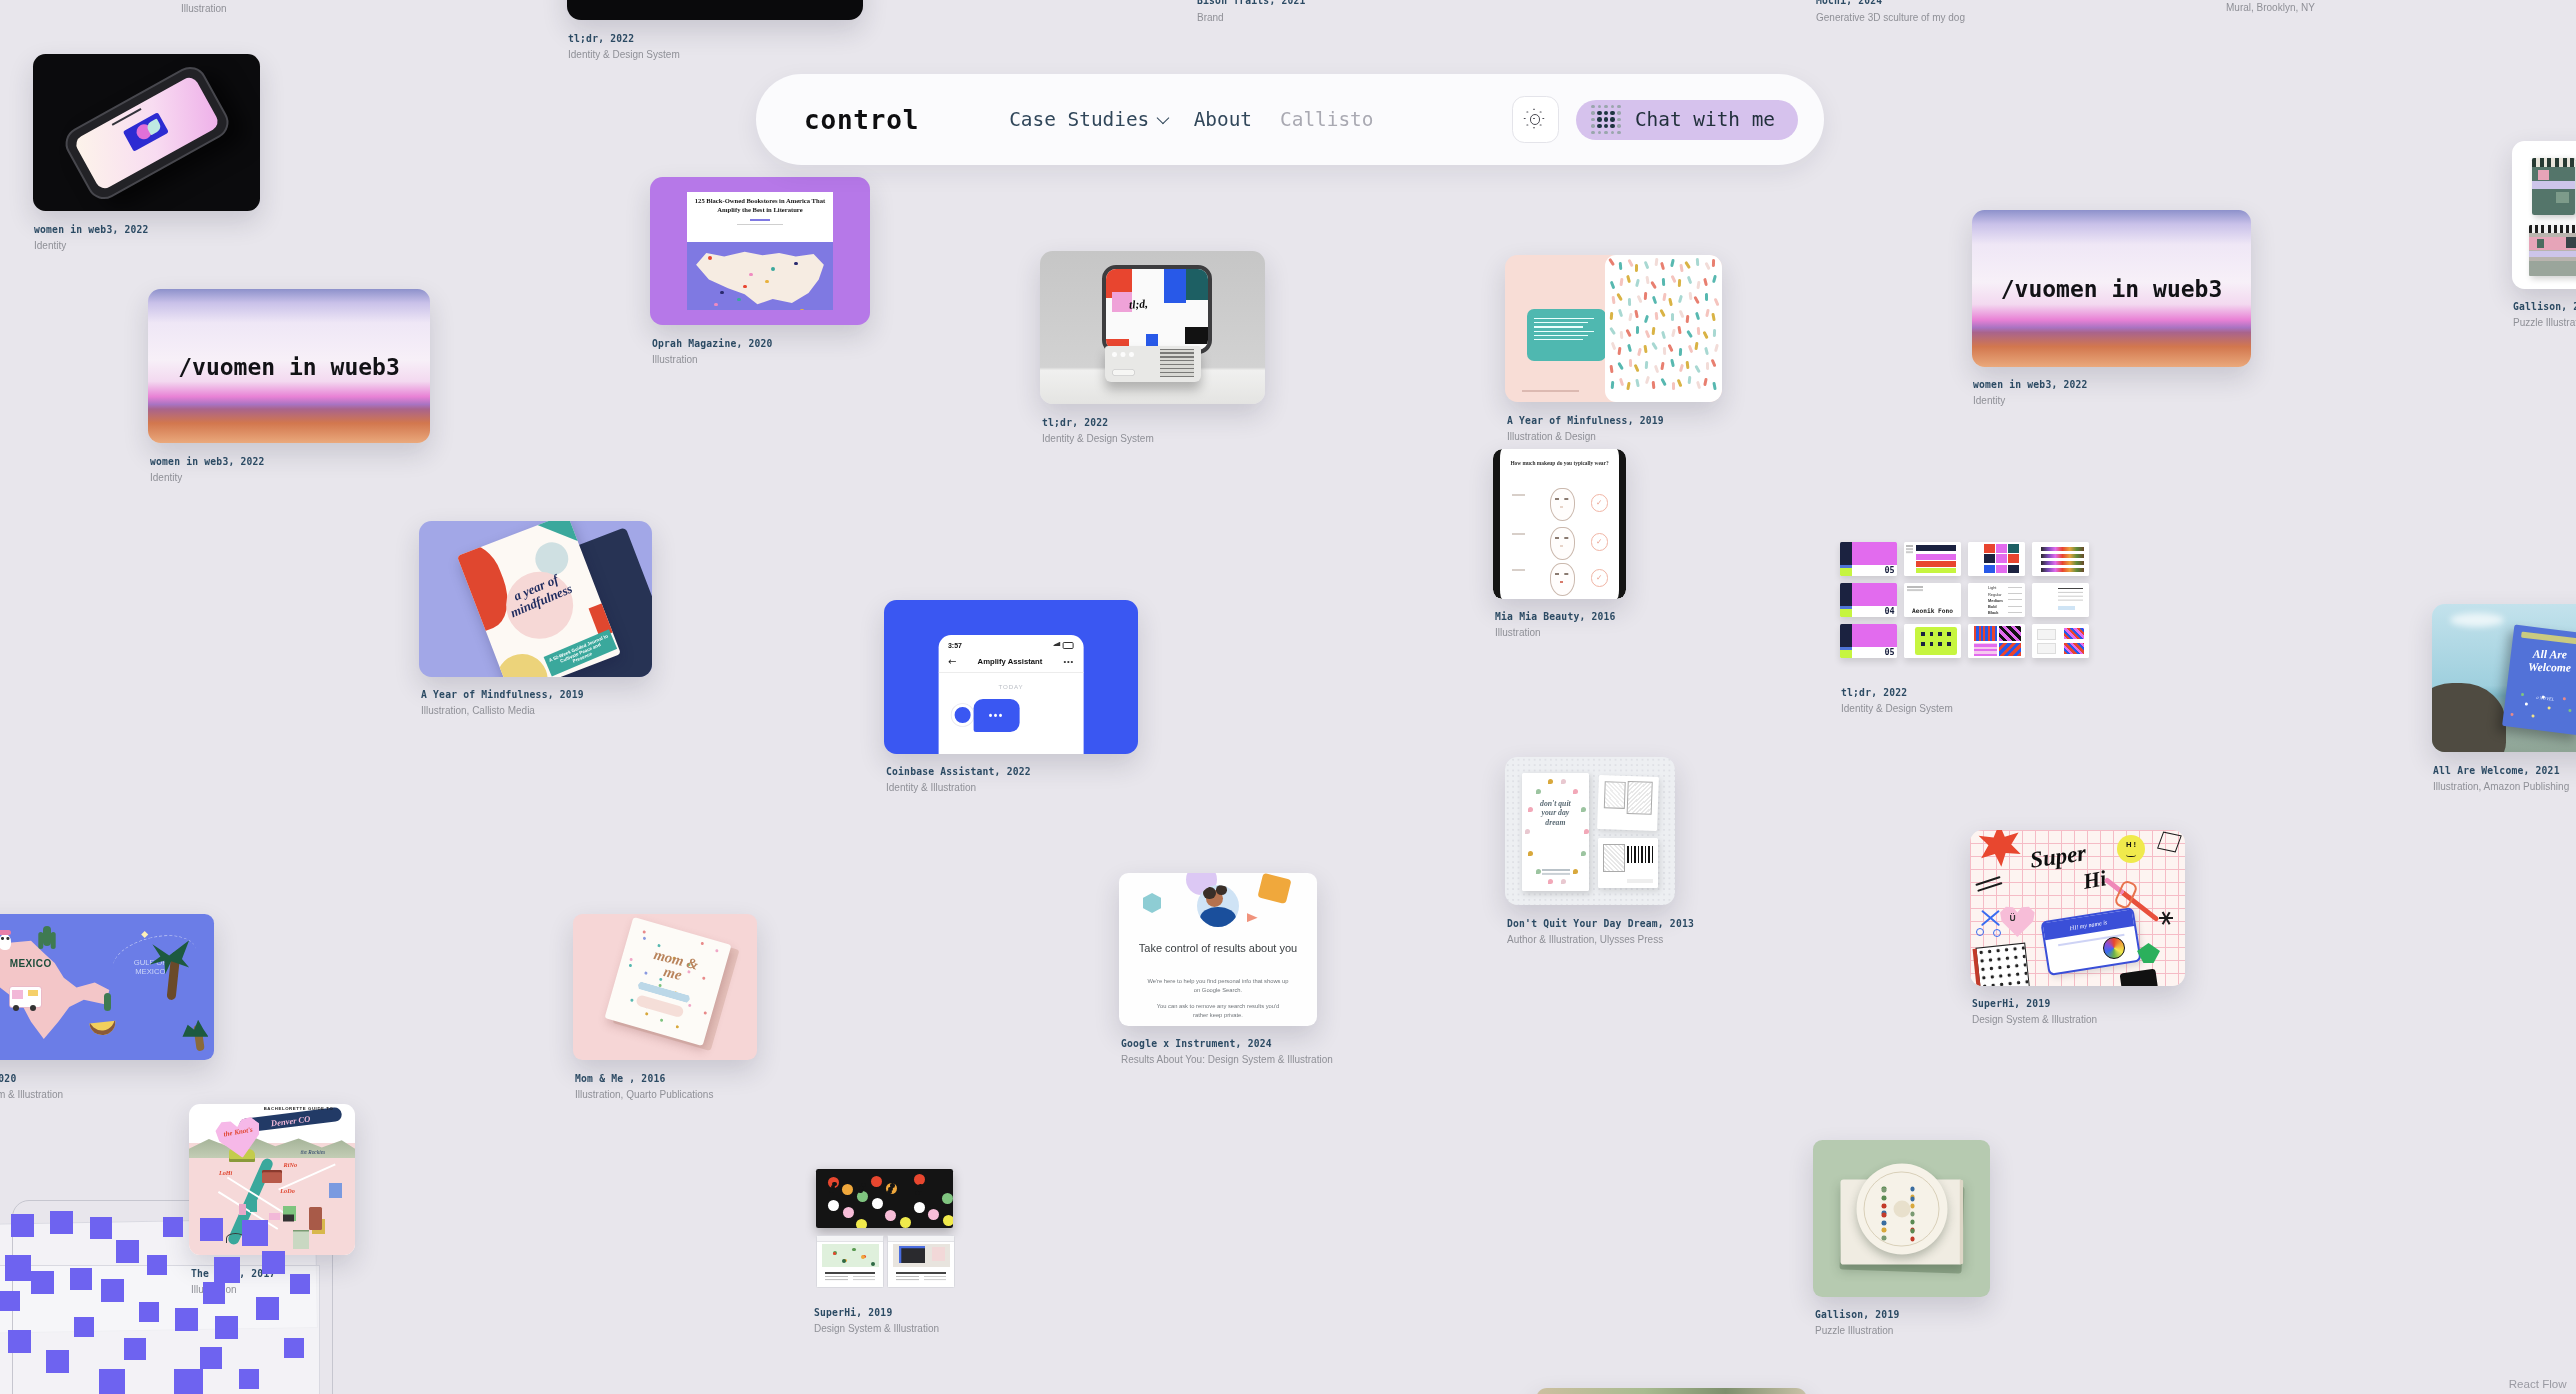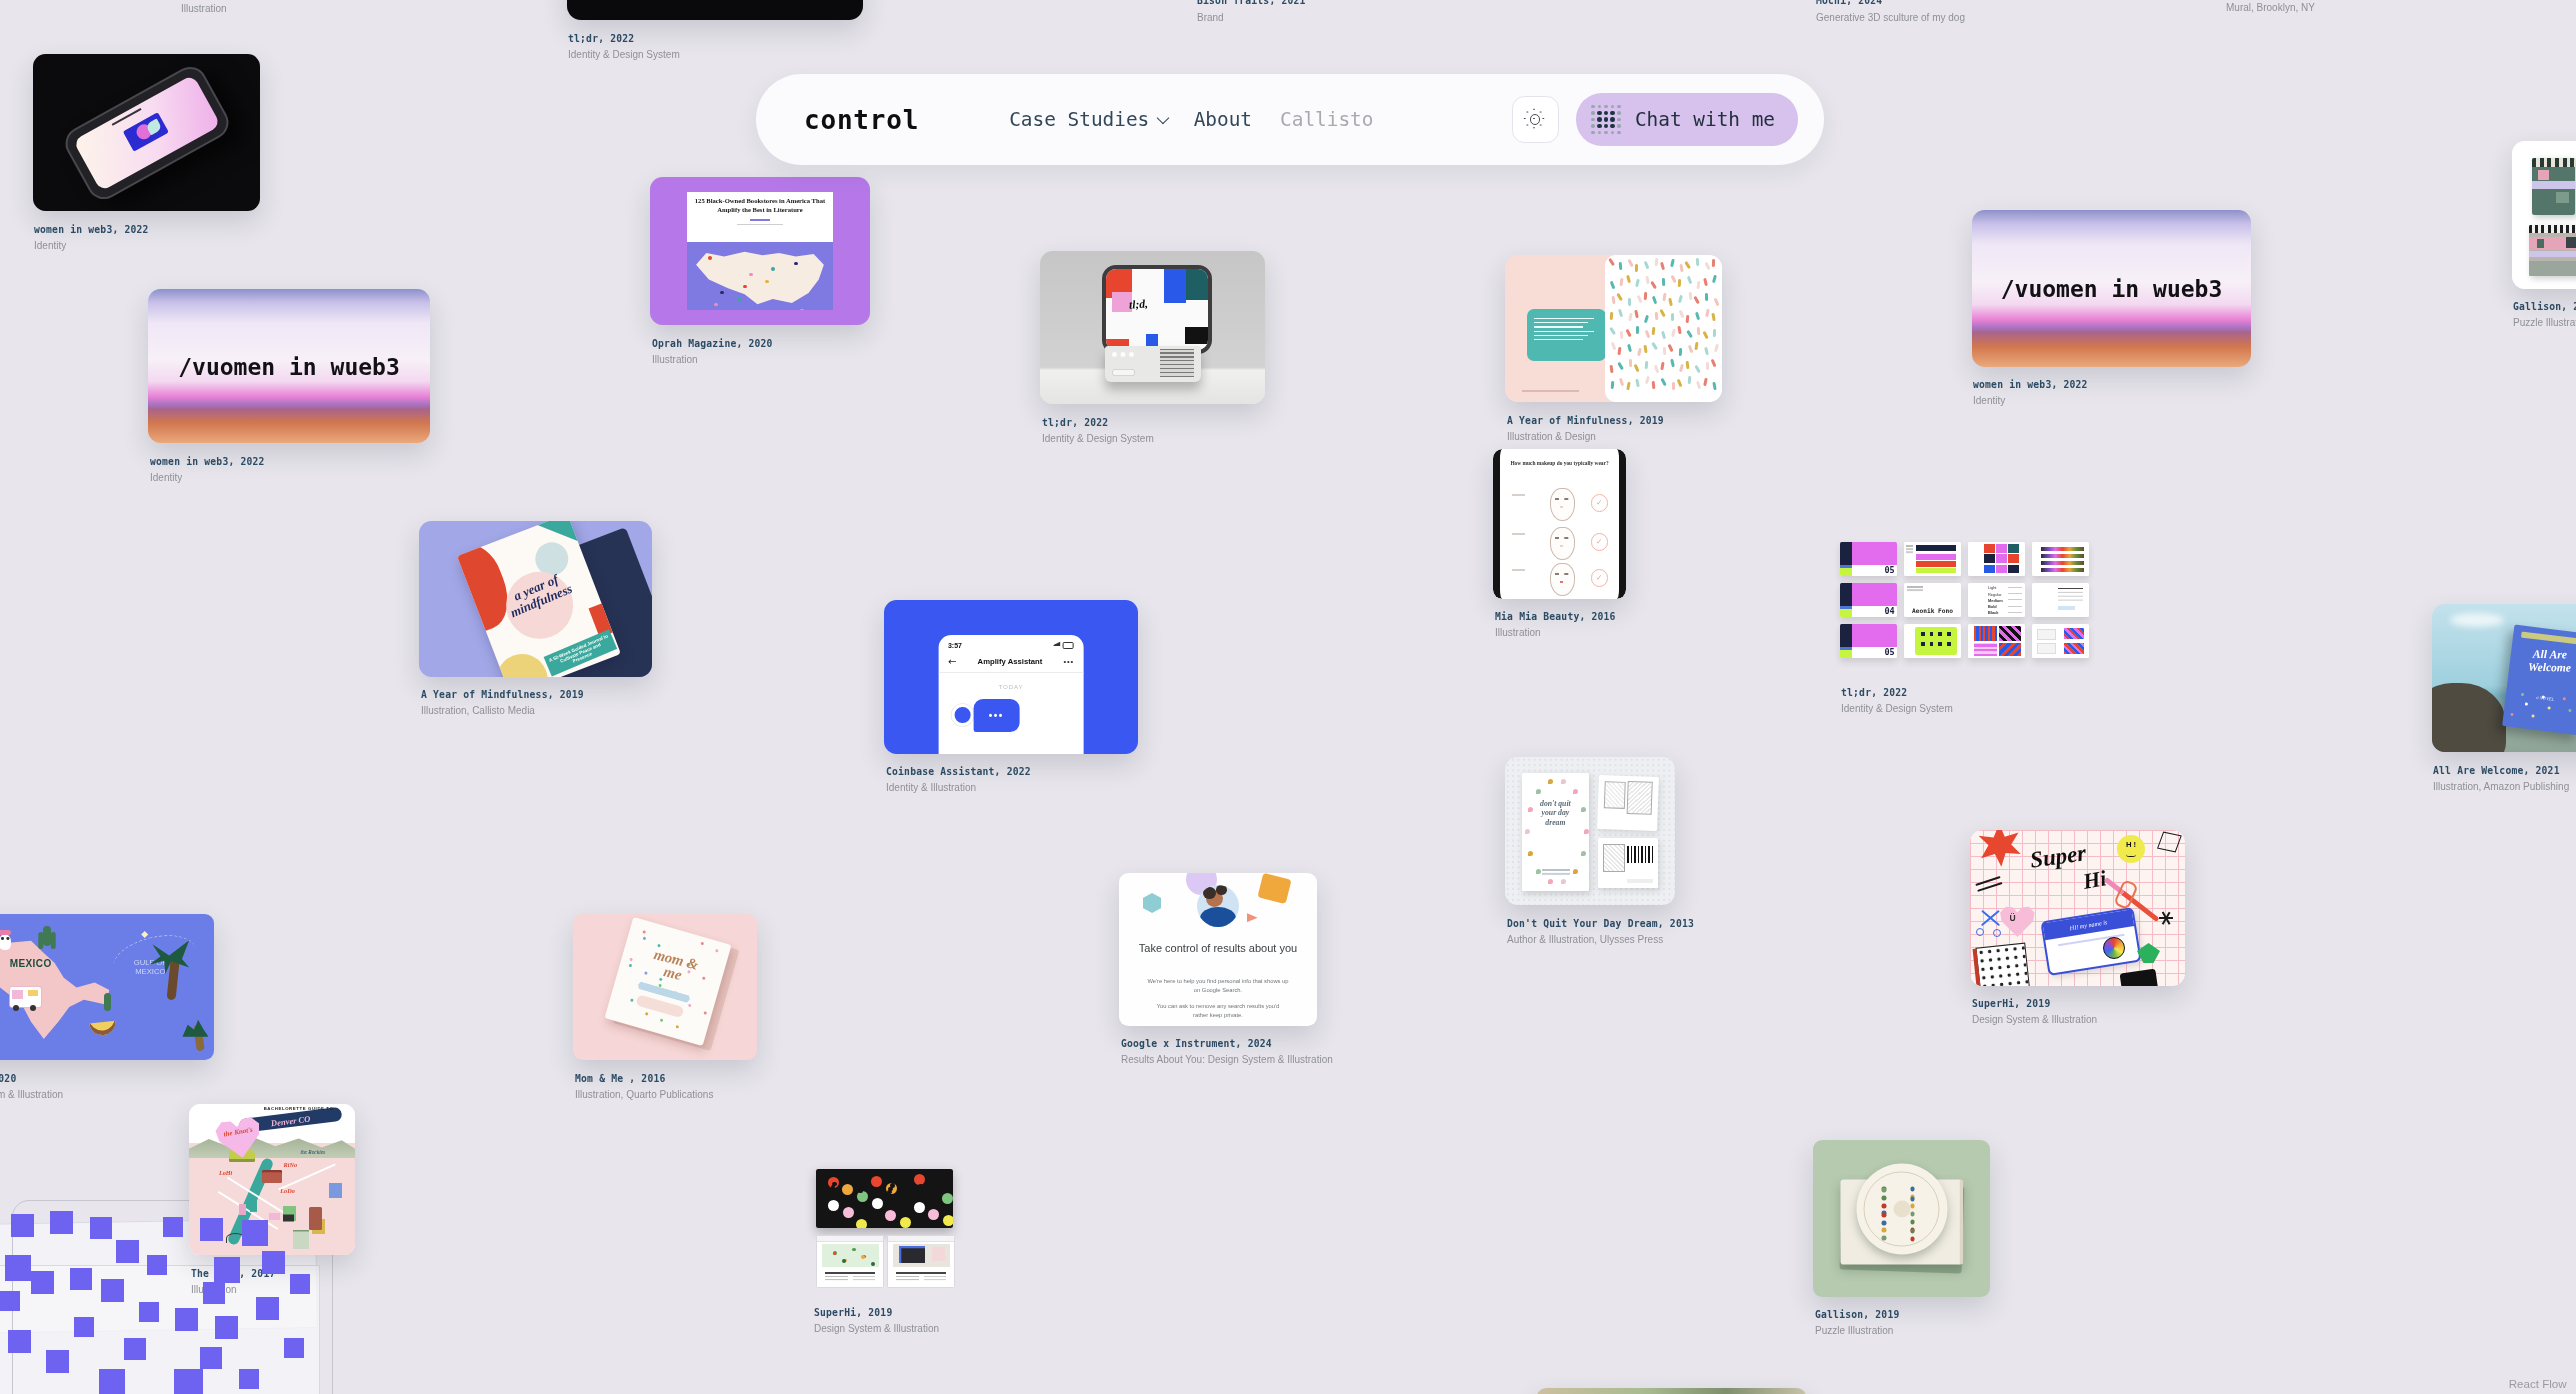--- a/index.html
+++ b/index.html
@@ -23,21 +23,21 @@
   .navlink.muted{color:#a9a9b2;}
   .chev{width:7.7px;height:7.7px;border-right:1.9px solid #31475a;border-bottom:1.9px solid #31475a;
     transform:rotate(45deg) translateY(-2.3px);}
   #navright{margin-left:auto;margin-right:26px;display:flex;align-items:center;gap:17px;}
   #sunbtn{width:45px;height:45px;border-radius:12.4px;background:#fff;border:1.2px solid #e4e4ea;
     display:flex;align-items:center;justify-content:center;cursor:pointer;}
   .suncore{width:8.5px;height:8.5px;border:1.9px solid #4c4c54;border-radius:50%;position:relative;}
   .suncore::after{content:"";position:absolute;left:2.3px;top:2.3px;width:1.9px;height:1.9px;border-radius:50%;
     background:#4c4c54;box-shadow:0 -9.3px 0 #4c4c54,0 9.3px 0 #4c4c54,-9.3px 0 0 #4c4c54,9.3px 0 0 #4c4c54,
     -6.6px -6.6px 0 #4c4c54,6.6px -6.6px 0 #4c4c54,-6.6px 6.6px 0 #4c4c54,6.6px 6.6px 0 #4c4c54;}
-  #chatbtn{height:53px;border-radius:26px;background:#d6c2ed;display:flex;align-items:center;
+  #chatbtn{height:40px;border-radius:26px;background:#d6c2ed;display:flex;align-items:center;
     gap:12.4px;padding:0 23px 0 14px;cursor:pointer;font:19.4px "DejaVu Sans Mono",monospace;color:#22303c;}
   #dotgrid{width:33px;height:33px;display:grid;grid-template-columns:repeat(5,1fr);
     grid-template-rows:repeat(5,1fr);align-items:center;justify-items:center;}
   #dotgrid i{width:3.5px;height:3.5px;border-radius:50%;background:#9aa6ad;}
   #dotgrid i.d{background:#1d3440;width:4.6px;height:4.6px;}
   
   .mpanel{position:absolute;background:rgba(246,246,250,.72);border:0.8px solid #d9d9e1;z-index:2;}
   .moutline{position:absolute;border:1.2px solid #c6c6cf;border-radius:17px;z-index:3;background:transparent;}
   .msq{position:absolute;background:#6e63f0;z-index:60;}
   #rf-attribution{position:absolute;right:9.3px;bottom:4.6px;font:11.6px "Liberation Sans",sans-serif;

